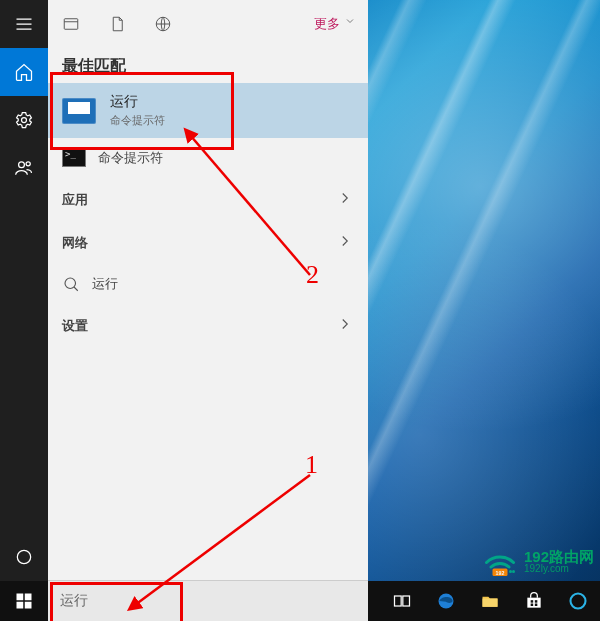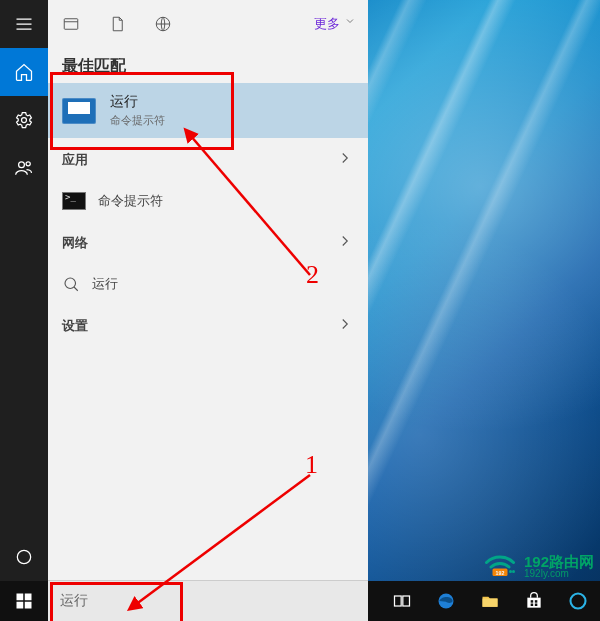--- a/index.html
+++ b/index.html
@@ -13,21 +13,21 @@
  linear-gradient(115deg,transparent 65%,rgba(255,255,255,.25) 66%,transparent 68%)}
 .side{position:absolute;left:0;top:0;width:48px;height:581px;background:#1f1f1f;display:flex;flex-direction:column;align-items:center;z-index:5}
 .side-icon{width:48px;height:48px;display:flex;align-items:center;justify-content:center;color:#fff}
 .side-icon svg{width:20px;height:20px;stroke:#fff;fill:none;stroke-width:1.5}
 .side-icon.home{background:#0078d7}
 .side .spacer{flex:1}
 .panel{position:absolute;left:48px;top:0;width:320px;height:581px;background:#f2f2f2;z-index:4;display:flex;flex-direction:column}
 .panel-top{height:48px;display:flex;align-items:center;padding:0 12px;gap:24px}
 .top-icon{width:22px;height:22px;display:flex;align-items:center;justify-content:center;color:#555}
 .top-icon svg{width:18px;height:18px;stroke:#555;fill:none;stroke-width:1.3}
-.top-more{margin-left:auto;font-size:13px;color:#6d28d9;display:flex;align-items:flex-start;gap:4px}
+.top-more{margin-left:auto;font-size:13px;color:#be185d;display:flex;align-items:flex-start;gap:4px}
 .sec-head{font-size:16px;color:#333;padding:8px 14px 6px;font-weight:600}
 .result{display:flex;align-items:center;padding:10px 14px;gap:14px}
 .result.best{background:#bcd5e6}
 .run-icon-box{width:34px;height:26px;background:#1e6fb8;border-radius:2px;position:relative;box-shadow:inset 0 0 0 1px #fff3}
 .run-icon-box::before{content:"";position:absolute;inset:4px 6px 10px 6px;background:#fff}
 .run-icon-box::after{content:"";position:absolute;left:6px;right:14px;top:14px;height:2px;background:#fff}
 .res-text{display:flex;flex-direction:column}
 .res-title{font-size:14px;color:#222}
 .res-sub{font-size:11px;color:#666;margin-top:2px}
 .cat{display:flex;align-items:center;padding:11px 14px;font-size:13px;color:#444}
@@ -40,21 +40,21 @@
 .search-input{flex:1;border:none;background:transparent;height:100%;padding:0 12px;font-size:14px;color:#666;outline:none;font-family:inherit}
 .taskbar{position:absolute;left:0;bottom:0;width:600px;height:40px;background:#101010;z-index:3;display:flex;align-items:center}
 .tb-start{width:48px;height:40px;display:flex;align-items:center;justify-content:center}
 .tb-start svg{width:18px;height:18px;fill:#fff}
 .tb-right{margin-left:auto;display:flex;align-items:center;height:100%}
 .tb-icon{width:44px;height:40px;display:flex;align-items:center;justify-content:center}
 .tb-icon svg{width:20px;height:20px}
 .annot{position:absolute;z-index:20;pointer-events:none}
 .red-box{position:absolute;border:3px solid #e00;z-index:20;pointer-events:none}
 .num{position:absolute;color:#e00;font-size:26px;font-family:"Times New Roman",serif;z-index:20;pointer-events:none}
-.watermark{position:absolute;right:6px;bottom:42px;z-index:15;display:flex;align-items:flex-end;gap:6px;opacity:.95}
+.watermark{position:absolute;right:6px;bottom:42px;z-index:15;display:flex;align-items:center;gap:6px;opacity:.95}
 .wifi-logo{width:36px;height:36px;position:relative}
 .wifi-logo svg{width:36px;height:36px}
 .wm-text{display:flex;flex-direction:column;line-height:1;color:#055}
 .wm-text .t1{font-size:15px;font-weight:700;color:#0a6}
 .wm-text .t2{font-size:10px;color:#0a6;opacity:.9}
 </style>
 </head>
 <body>
 
 <div class="desktop"></div>
@@ -122,29 +122,29 @@
 
  <div class="sec-head">最佳匹配</div>
  <div class="result best">
   <div class="run-icon-box"></div>
   <div class="res-text">
    <span class="res-title">运行</span>
    <span class="res-sub">命令提示符</span>
   </div>
  </div>
 
+ <div class="cat">
+  <span class="cmd-icon"></span>
+  <span>命令提示符</span>
+ </div>
  <div class="cat head">
   <span>应用</span>
   <span class="chev"><svg viewBox="0 0 24 24">
           <path d="M9 6l6 6-6 6"></path>
         </svg></span>
- </div>
- <div class="cat">
-  <span class="cmd-icon"></span>
-  <span>命令提示符</span>
  </div>
 
  <div class="cat head">
   <span>网络</span>
   <span class="chev"><svg viewBox="0 0 24 24">
           <path d="M9 6l6 6-6 6"></path>
         </svg></span>
  </div>
  <div class="cat">
   <svg viewBox="0 0 24 24" style="margin-right:12px">

